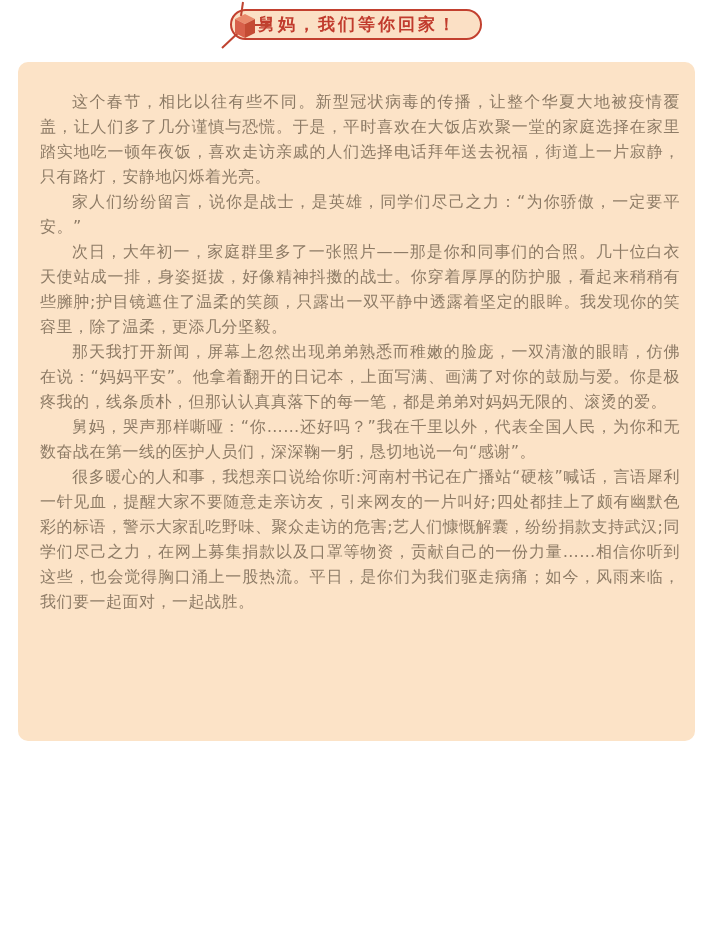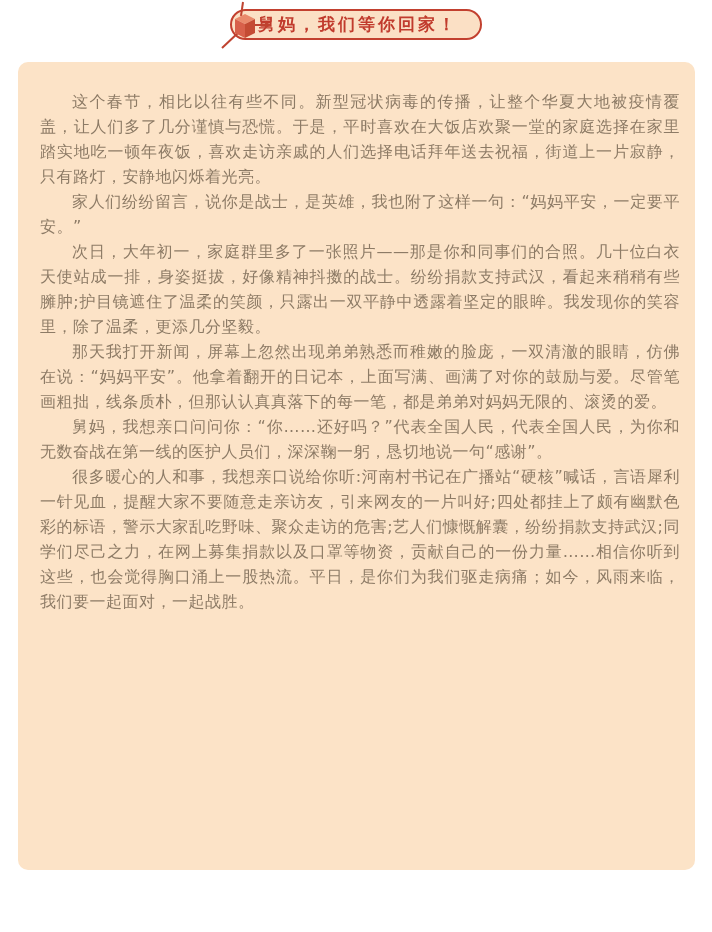--- a/index.html
+++ b/index.html
@@ -44,21 +44,21 @@
     height: 52px;
     z-index: 2;
   }
 
   
   .article-card {
     position: absolute;
     left: 18px;
     top: 62px;
     width: 677px;
-    height: 808px;
+    height: 679px;
     background: #fce3c7;
     border-radius: 10px;
     padding: 27px 15px 32px 22px;
     overflow: hidden;
   }
   .article-card p {
     font-size: 16px;
     line-height: 25px;
     color: #8d7b66;
     text-indent: 2em;
@@ -84,19 +84,19 @@
     </svg>
   </span>
   <div class="title-badge">
     <span>舅妈，我们等你回家！</span>
   </div>
 </div>
 
 <div class="article-card">
   <div>
       <p>这个春节，相比以往有些不同。新型冠状病毒的传播，让整个华夏大地被疫情覆盖，让人们多了几分谨慎与恐慌。于是，平时喜欢在大饭店欢聚一堂的家庭选择在家里踏实地吃一顿年夜饭，喜欢走访亲戚的人们选择电话拜年送去祝福，街道上一片寂静，只有路灯，安静地闪烁着光亮。</p>
-      <p>家人们纷纷留言，说你是战士，是英雄，我也附了这样一句：“妈妈平安，一定要平安。”</p>
-      <p>次日，大年初一，家庭群里多了一张照片——那是你和同事们的合照。几十位白衣天使站成一排，身姿挺拔，好像精神抖擞的战士。纷纷捐款支持武汉，看起来稍稍有些臃肿;护目镜遮住了温柔的笑颜，只露出一双平静中透露着坚定的眼眸。我发现你的笑容里，除了温柔，更添几分坚毅。</p>
-      <p>那天我打开新闻，屏幕上忽然出现弟弟熟悉而稚嫩的脸庞，一双清澈的眼睛，仿佛在说：“妈妈平安”。他拿着翻开的日记本，上面写满、画满了对你的鼓励与爱。尽管笔画粗拙，线条质朴，但那认认真真落下的每一笔，都是弟弟对妈妈无限的、滚烫的爱。</p>
-      <p>舅妈，我想亲口问问你：“你……还好吗？”代表全国人民，代表全国人民，为你和无数奋战在第一线的医护人员们，深深鞠一躬，恳切地说一句“感谢”。</p>
+      <p>家人们纷纷留言，说你是战士，是英雄，同学们尽己之力：“为你骄傲，一定要平安。”</p>
+      <p>次日，大年初一，家庭群里多了一张照片——那是你和同事们的合照。几十位白衣天使站成一排，身姿挺拔，好像精神抖擞的战士。你穿着厚厚的防护服，看起来稍稍有些臃肿;护目镜遮住了温柔的笑颜，只露出一双平静中透露着坚定的眼眸。我发现你的笑容里，除了温柔，更添几分坚毅。</p>
+      <p>那天我打开新闻，屏幕上忽然出现弟弟熟悉而稚嫩的脸庞，一双清澈的眼睛，仿佛在说：“妈妈平安”。他拿着翻开的日记本，上面写满、画满了对你的鼓励与爱。你是极疼我的，线条质朴，但那认认真真落下的每一笔，都是弟弟对妈妈无限的、滚烫的爱。</p>
+      <p>舅妈，哭声那样嘶哑：“你……还好吗？”我在千里以外，代表全国人民，为你和无数奋战在第一线的医护人员们，深深鞠一躬，恳切地说一句“感谢”。</p>
       <p>很多暖心的人和事，我想亲口说给你听:河南村书记在广播站“硬核”喊话，言语犀利一针见血，提醒大家不要随意走亲访友，引来网友的一片叫好;四处都挂上了颇有幽默色彩的标语，警示大家乱吃野味、聚众走访的危害;艺人们慷慨解囊，纷纷捐款支持武汉;同学们尽己之力，在网上募集捐款以及口罩等物资，贡献自己的一份力量……相信你听到这些，也会觉得胸口涌上一股热流。平日，是你们为我们驱走病痛；如今，风雨来临，我们要一起面对，一起战胜。</p>
     </div>
 </div>
 
 </body></html>

